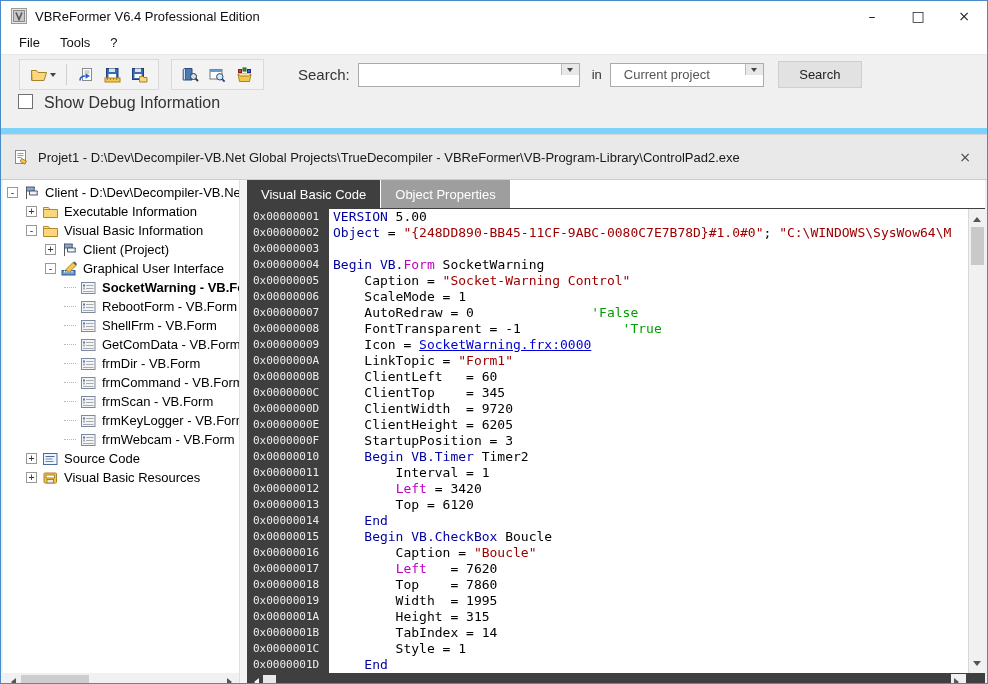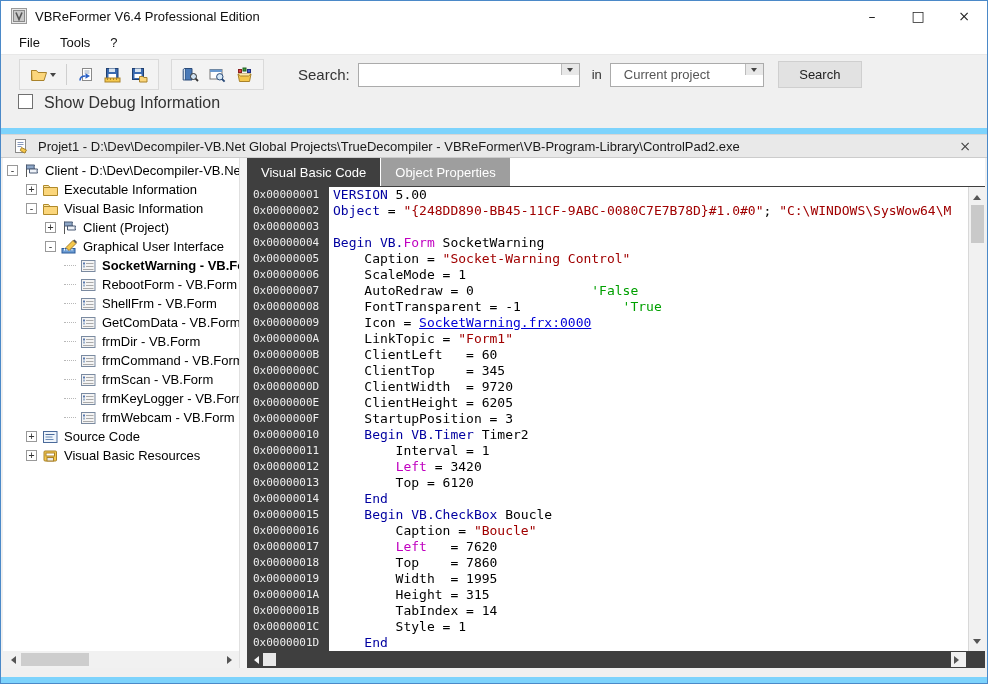--- a/index.html
+++ b/index.html
@@ -38,21 +38,21 @@
   .combo .val { flex:1; font-size:13px; color:#555; padding:3px 6px; white-space:nowrap; overflow:hidden; }
   .combo .cbtn { width:18px; background:#e8e8e8; border-left:1px solid #bcbcbc; display:flex; align-items:flex-start; justify-content:center; }
   .in-label { font-size:13px; color:#333; margin-left:12px; }
   .search-btn { width:84px; height:27px; margin-left:14px; background:#e2e2e2; border:1px solid #cfcfcf; font-size:13px; color:#222; font-family:"Liberation Sans",sans-serif; }
   
   .debugrow { height:34px; background:#f0f0f0; display:flex; align-items:flex-start; padding-left:17px; }
   .checkbox { width:15px; height:15px; background:#fff; border:1px solid #707070; margin-right:11px; flex:none; }
   .debug-label { font-size:16px; color:#333; }
   .spacer6 { height:6px; }
   
-  .panelheader { height:24px; background:#e9e9e9; border-top:1px solid #d6d6d6; border-bottom:1px solid #cccccc;
+  .panelheader { height:46px; background:#e9e9e9; border-top:1px solid #d6d6d6; border-bottom:1px solid #cccccc;
                  display:flex; align-items:center; padding:0 12px; }
   .panelheader .picon { width:16px; height:16px; margin-right:9px; flex:none; }
   .panelheader .ptitle { font-size:13px; color:#1a1a1a; white-space:nowrap; overflow:hidden; }
   .panel-close { margin-left:auto; font-size:14px; color:#444; background:transparent; border:none; padding:0 4px; font-family:"DejaVu Sans",sans-serif; }
   
   .content { height:510px; display:flex; padding:0 2px; background:#f0f0f0; }
   .treepanel { width:237px; background:#fff; position:relative; overflow:hidden; border-right:1px solid #e0e0e0; }
   .tree { position:absolute; top:3px; left:0; right:0; }
   .tree-row { height:19px; display:flex; align-items:center; font-size:13px; color:#000; white-space:nowrap; }
   .expander { width:11px; height:11px; border:1px solid #999; background:#fff; font-size:10px; line-height:9px;

